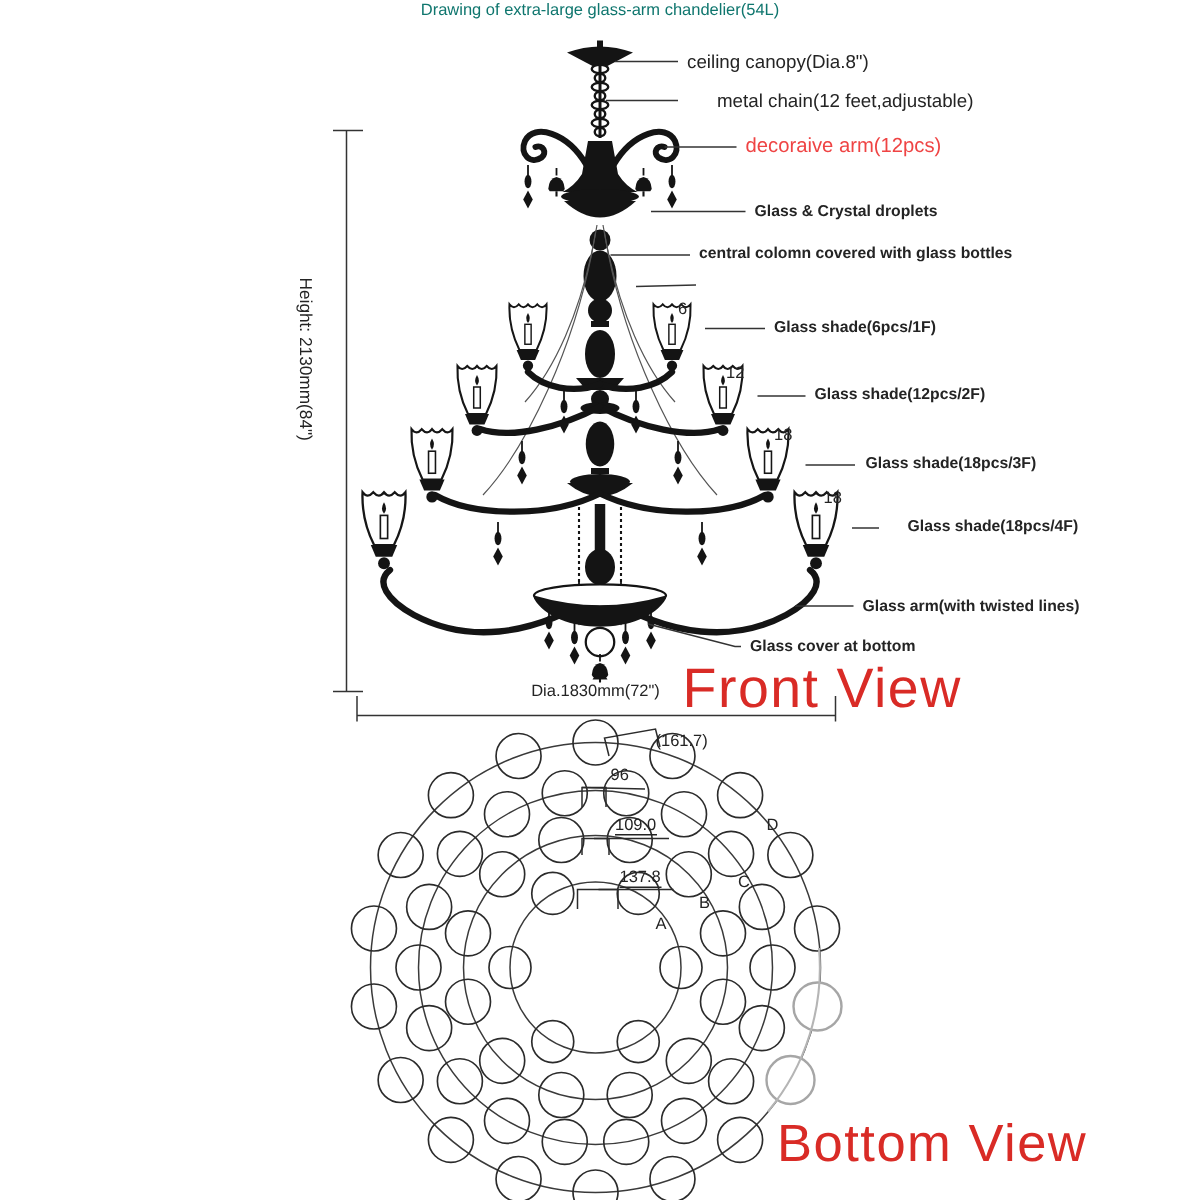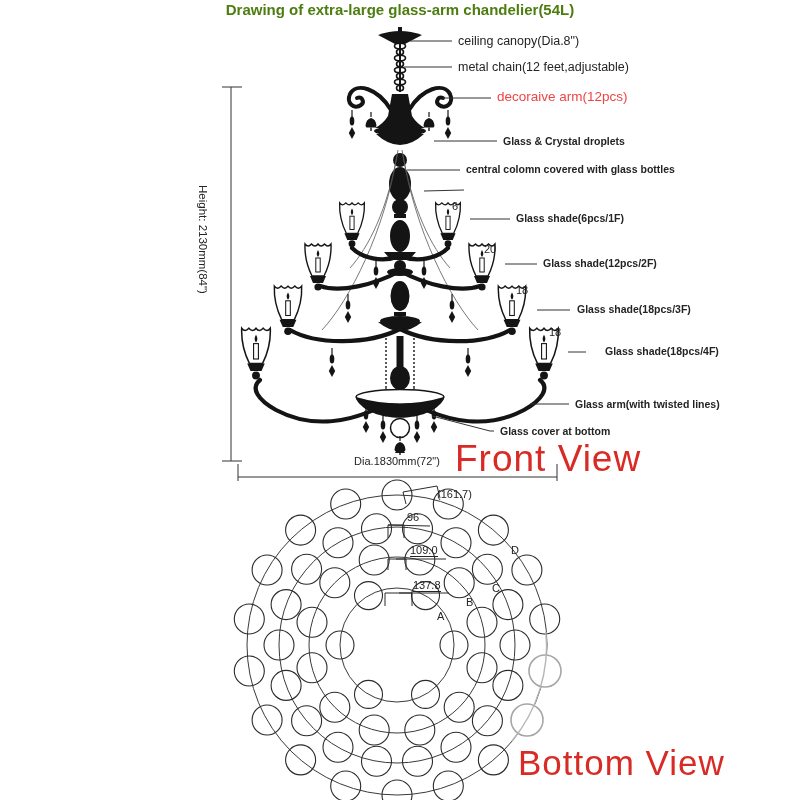--- a/index.html
+++ b/index.html
@@ -1,18 +1,18 @@
 <!DOCTYPE html>
 <html><head>
 <meta charset="utf-8">
 <style>
   html,body{margin:0;padding:0;}
   body{width:800px;height:800px;background:#fff;font-family:"Liberation Sans",sans-serif;position:relative;overflow:hidden;}
   .stage{position:absolute;inset:0;}
-  .title{position:absolute;left:50%;top:1px;transform:translateX(-50%);color:#4d7c0f;font-size:15px;white-space:nowrap;font-weight:bold;}
+  .title{position:absolute;left:50%;top:1px;transform:translateX(-50%);color:#0f766e;font-size:11px;white-space:nowrap;}
   svg.art{position:absolute;left:0;top:0;}
   .lbl{position:absolute;color:#242424;font-size:10.5px;white-space:nowrap;line-height:13px;font-weight:bold;}
   .lbl-md{position:absolute;color:#242424;font-size:12.5px;white-space:nowrap;}
   .lbl-lg{position:absolute;color:#ef4444;font-size:13.5px;white-space:nowrap;}
   .count{position:absolute;color:#242424;font-size:11px;white-space:nowrap;}
   .vert{position:absolute;color:#242424;font-size:11.5px;white-space:nowrap;writing-mode:vertical-rl;}
   .dim{position:absolute;color:#242424;font-size:11px;white-space:nowrap;}
   .caption{position:absolute;color:#d92b26;font-size:37px;letter-spacing:1px;white-space:nowrap;}
   .caption.bottom{font-size:35px;}
   .meas{position:absolute;color:#242424;font-size:11px;white-space:nowrap;}
@@ -257,28 +257,28 @@
       <path d="M388,538 L388,525 L404,525 L404,538"></path>
       <line x1="388" y1="525" x2="430" y2="526"></line>
       <path d="M406,504 L403,492 L437,486 L440,498"></path>
     </g>
   </svg>
 
   <div class="vert" style="left:197px;top:185px;">Height: 2130mm(84")</div>
   <div class="dim" style="left:397px;top:455px;transform:translateX(-50%);">Dia.1830mm(72")</div>
 
   <div class="lbl-md" style="left:458px;top:34px;">ceiling canopy(Dia.8")</div>
-  <div class="lbl-md" style="left:458px;top:60px;">metal chain(12 feet,adjustable)</div>
+  <div class="lbl-md" style="left:478px;top:60px;">metal chain(12 feet,adjustable)</div>
   <div class="lbl-lg" style="left:497px;top:89px;">decoraive arm(12pcs)</div>
   <div class="lbl" style="left:503px;top:135px;">Glass &amp; Crystal droplets</div>
   <div class="lbl" style="left:466px;top:163px;">central colomn covered with glass bottles</div>
 
   <div class="count" style="left:452px;top:200px;">6</div>
   <div class="lbl" style="left:516px;top:212px;">Glass shade(6pcs/1F)</div>
-  <div class="count" style="left:484px;top:243px;">20</div>
+  <div class="count" style="left:484px;top:243px;">12</div>
   <div class="lbl" style="left:543px;top:257px;">Glass shade(12pcs/2F)</div>
   <div class="count" style="left:516px;top:284px;">18</div>
   <div class="lbl" style="left:577px;top:303px;">Glass shade(18pcs/3F)</div>
   <div class="count" style="left:549px;top:326px;">18</div>
   <div class="lbl" style="left:605px;top:345px;">Glass shade(18pcs/4F)</div>
 
   <div class="lbl" style="left:575px;top:398px;">Glass arm(with twisted lines)</div>
   <div class="lbl" style="left:500px;top:425px;">Glass cover at bottom</div>
 
   <div class="caption" style="left:455px;top:438px;">Front View</div>

